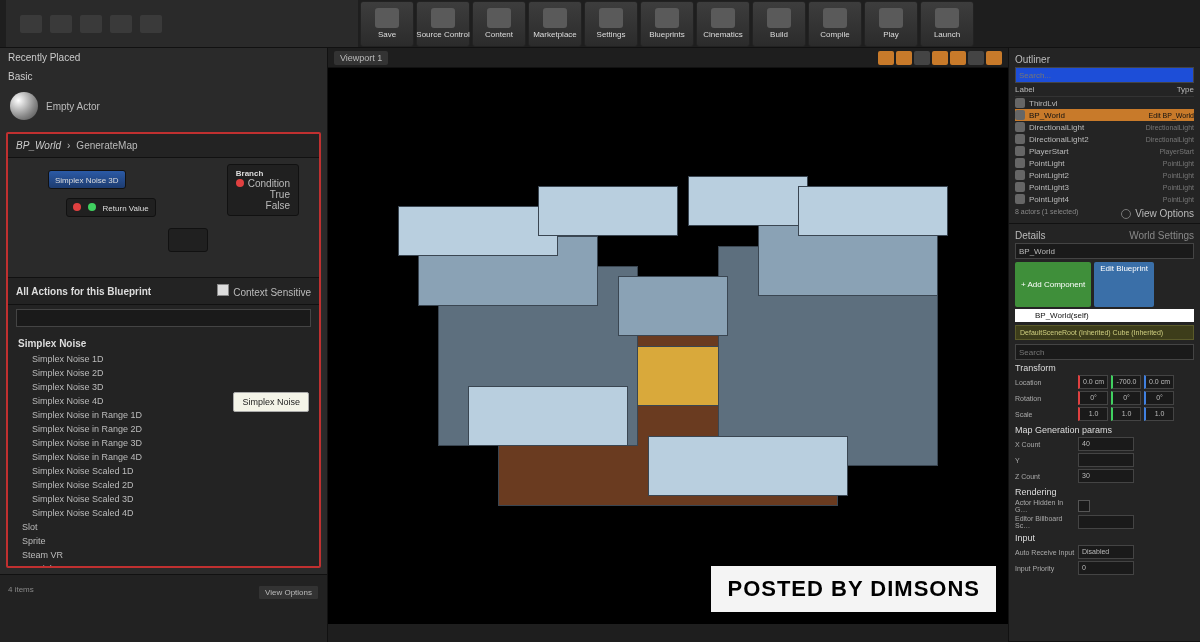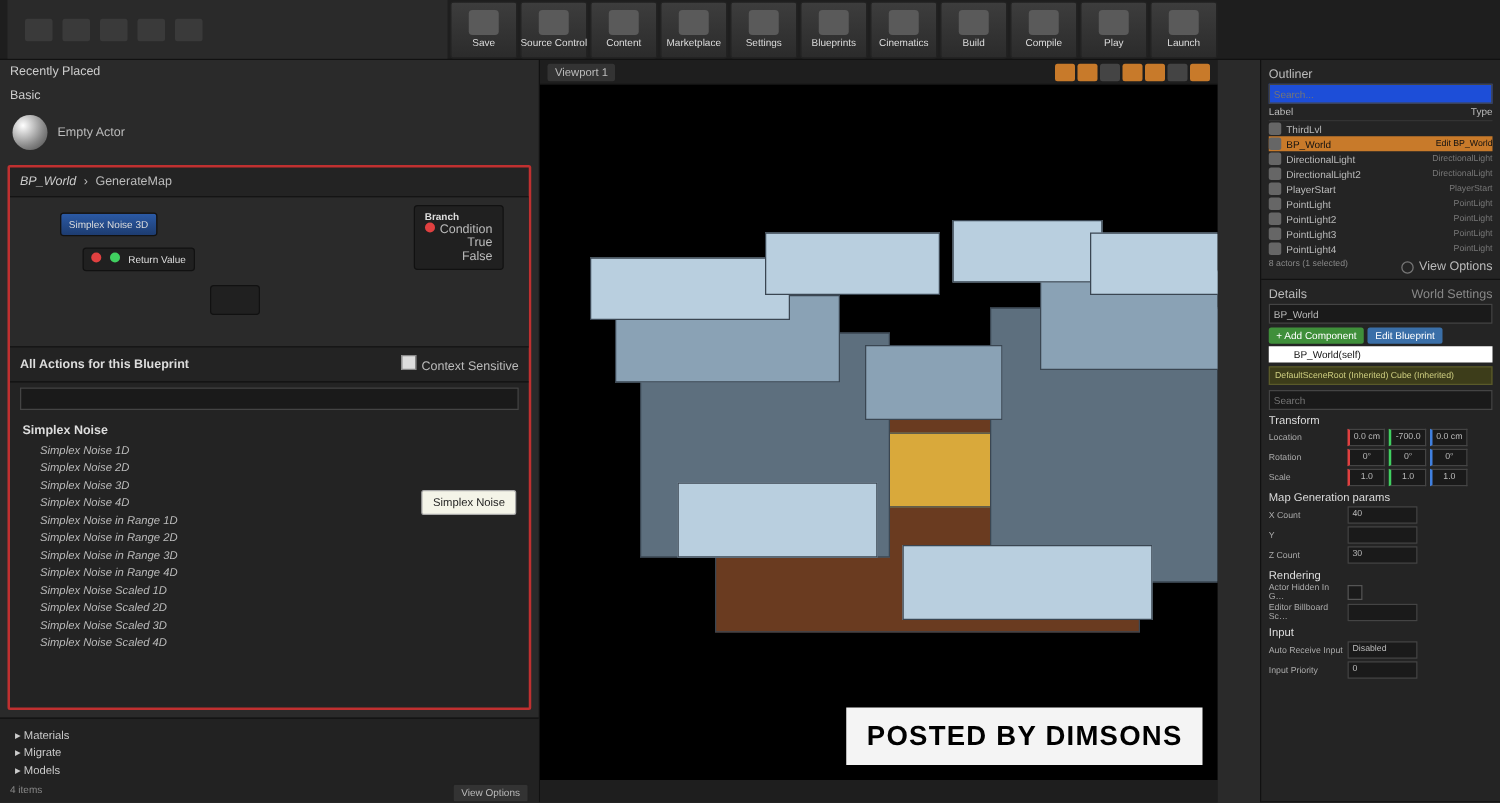--- a/index.html
+++ b/index.html
@@ -8,23 +8,23 @@
 
 
 .toolbar{height:48px;background:#1e1e1e;display:flex;align-items:center;padding:0 6px;gap:2px;border-bottom:1px solid #111;}
 .toolbar .spacer-left{width:352px;height:100%;background:#2a2a2a;display:flex;align-items:center;padding:0 6px;}
 .toolbutton{display:flex;flex-direction:column;align-items:center;justify-content:center;width:54px;height:46px;background:linear-gradient(#3d3d3d,#2b2b2b);border:1px solid #222;border-radius:3px;cursor:pointer;}
 .toolbutton .ticon{width:24px;height:20px;background:#5a5a5a;border-radius:3px;margin-bottom:2px;}
 .toolbutton .tlabel{font-size:8px;color:#ddd;white-space:nowrap;}
 
 
 .row{display:flex;flex:1;min-height:0;}
-.left{width:432px;display:flex;flex-direction:column;background:#2a2a2a;border-right:1px solid #111;}
+.left{width:328px;display:flex;flex-direction:column;background:#2a2a2a;border-right:1px solid #111;}
 .center{flex:1;display:flex;flex-direction:column;background:#1a1a1a;min-width:0;}
-.right{width:192px;display:flex;flex-direction:column;background:#242424;border-left:1px solid #111;margin-left:34px;}
+.right{width:192px;display:flex;flex-direction:column;background:#242424;border-left:1px solid #111;}
 
 
 .tabs{height:24px;background:#1e1e1e;display:flex;align-items:center;gap:8px;padding:0 8px;}
 .tabs .tab{width:22px;height:18px;background:#3a3a3a;border-radius:2px;}
 .left .sec{padding:4px 8px;font-size:10px;color:#ccc;}
 .emptyactor{display:flex;align-items:center;gap:8px;padding:6px 10px;}
 .emptyactor .ball{width:28px;height:28px;border-radius:50%;background:radial-gradient(circle at 30% 30%,#fff,#888 60%,#444);}
 .bp-panel{margin:6px;border:2px solid #c03030;border-radius:2px;background:#232323;flex:1;display:flex;flex-direction:column;position:relative;overflow:hidden;}
 .bp-header{padding:6px 8px;display:flex;align-items:center;gap:6px;border-bottom:1px solid #111;}
 .bp-header .fn{font-style:italic;color:#ccc;}
@@ -34,21 +34,21 @@
 .pin{width:8px;height:8px;border-radius:50%;display:inline-block;margin-right:4px;}
 .pin.r{background:#e04040;}
 .pin.g{background:#40d060;}
 .node-label{font-size:8px;color:#ddd;}
 .bp-actions{padding:6px 8px;display:flex;align-items:center;justify-content:space-between;border-bottom:1px solid #111;}
 .bp-actions .chk{width:12px;height:12px;background:#ddd;border:1px solid #888;display:inline-block;margin-right:4px;}
 .bp-search{padding:4px 8px;}
 .bp-search input{width:100%;height:18px;background:#1a1a1a;border:1px solid #444;color:#ccc;padding:0 4px;font-size:9px;}
 .bp-tree{flex:1;overflow:auto;padding:4px 0;}
 .tree-cat{padding:3px 10px;font-weight:bold;color:#ddd;}
-.tree-item{padding:2px 10px 2px 24px;font-style:italic;color:#bbb;font-size:9px;}
+.tree-item{padding:2px 10px 2px 24px;color:#bbb;font-size:9px;}
 .tree-item.small{font-style:normal;padding-left:14px;}
 .simplex-tooltip{position:absolute;right:10px;top:258px;background:#f4f4e8;color:#222;padding:4px 8px;border-radius:2px;font-size:9px;border:1px solid #aaa;}
 
 .left-footer{height:68px;background:#222;border-top:1px solid #111;padding:6px 8px;}
 .left-footer .folder{padding:2px 4px;font-size:9px;color:#ccc;}
 .left-footer .toolbar2{display:flex;gap:8px;margin-top:4px;}
 .left-footer .tbtn{padding:2px 6px;background:#333;border:1px solid #222;border-radius:2px;font-size:8px;}
 
 
 .vp-head{height:20px;background:#1e1e1e;display:flex;align-items:center;padding:0 6px;gap:6px;border-bottom:1px solid #111;}
@@ -71,21 +71,21 @@
 
 .panel{border-bottom:1px solid #111;padding:4px 6px;}
 .panel .ptitle{font-size:9px;color:#ccc;padding:2px 0;display:flex;justify-content:space-between;align-items:center;}
 .outliner-head{display:flex;justify-content:space-between;padding:2px 0;border-bottom:1px solid #333;}
 .outliner-row{display:flex;align-items:center;padding:1px 0;gap:4px;}
 .outliner-row .eye{width:10px;height:10px;background:#666;border-radius:2px;}
 .outliner-row .label{flex:1;font-size:8px;color:#bbb;}
 .outliner-row .type{width:52px;font-size:7px;color:#777;text-align:right;}
 .outliner-row.sel{background:#c87a2a;color:#111;}
 .outliner-row.sel .label,.outliner-row.sel .type{color:#111;}
-.btn-green{background:#3f8f3a;color:#fff;padding:2px 6px;border-radius:2px;font-size:8px;display:inline-block;}
+.btn-green{background:#3f8f3a;color:#fff;padding:18px 6px;border-radius:2px;font-size:8px;display:inline-block;}
 .btn-blue{background:#3a6fa8;color:#fff;padding:2px 6px;border-radius:2px;font-size:8px;display:inline-block;}
 .row-orange{background:#ffffff;color:#111;padding:2px 20px;margin-top:2px;font-size:8px;}
 .msg{background:#3d3d1a;border:1px solid #5a5a2a;padding:3px 4px;margin-top:3px;font-size:7px;color:#cfcf80;}
 .detail-cat{font-size:9px;color:#ddd;padding:3px 0 1px;}
 .detail-row{display:flex;align-items:center;gap:3px;padding:1px 0;}
 .detail-row .dl{width:60px;font-size:7px;color:#aaa;}
 .vecbox{width:30px;height:14px;background:#1a1a1a;border:1px solid #444;font-size:7px;text-align:center;line-height:12px;}
 .vecbox.x{border-left:2px solid #e04040;}
 .vecbox.y{border-left:2px solid #40d060;}
 .vecbox.z{border-left:2px solid #4080e0;}
@@ -202,30 +202,31 @@
               <div class="tree-item">Simplex Noise 4D</div>
               <div class="tree-item">Simplex Noise in Range 1D</div>
               <div class="tree-item">Simplex Noise in Range 2D</div>
               <div class="tree-item">Simplex Noise in Range 3D</div>
               <div class="tree-item">Simplex Noise in Range 4D</div>
               <div class="tree-item">Simplex Noise Scaled 1D</div>
               <div class="tree-item">Simplex Noise Scaled 2D</div>
               <div class="tree-item">Simplex Noise Scaled 3D</div>
               <div class="tree-item">Simplex Noise Scaled 4D</div>
             </div>
+          <div id="tree-footer">
+              <div class="tree-item small">Slot</div>
+              <div class="tree-item small">Sprite</div>
+              <div class="tree-item small">Steam VR</div>
+              <div class="tree-item small">Tutorial</div>
+            </div>
         </div>
         <div class="simplex-tooltip">Simplex Noise</div>
       </div>
 
       <div class="left-footer">
-        <div id="folders">
-            <div class="folder">▸ Materials</div>
-            <div class="folder">▸ Migrate</div>
-            <div class="folder">▸ Models</div>
-          </div>
         <div class="toolbar2">
           <div style="flex:1;font-size:8px;color:#888;">4 items</div>
           <div class="tbtn">View Options</div>
         </div>
       </div>
     </div>
 
     <div class="center">
       <div class="vp-head">
         <div class="vp-title">Viewport 1</div>

